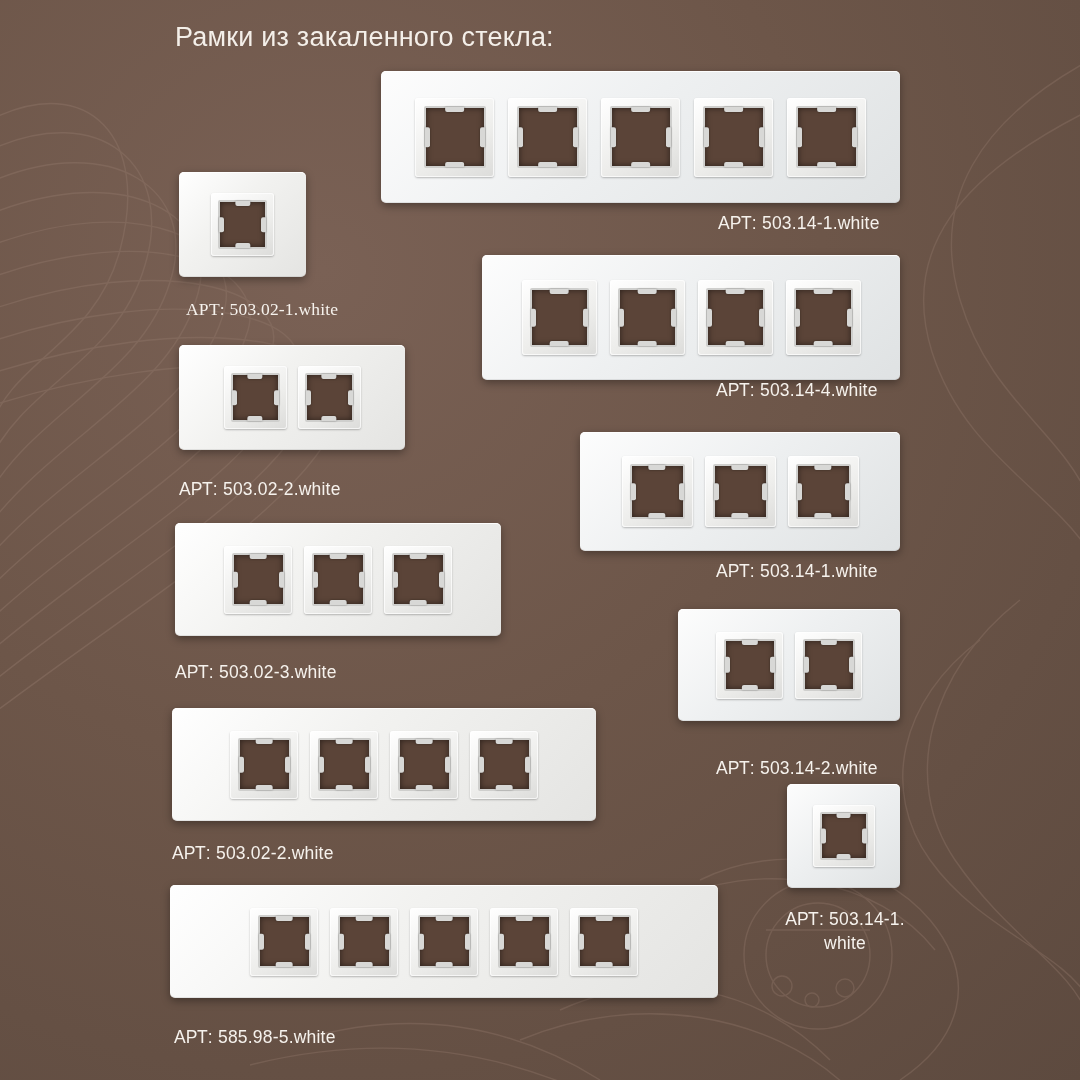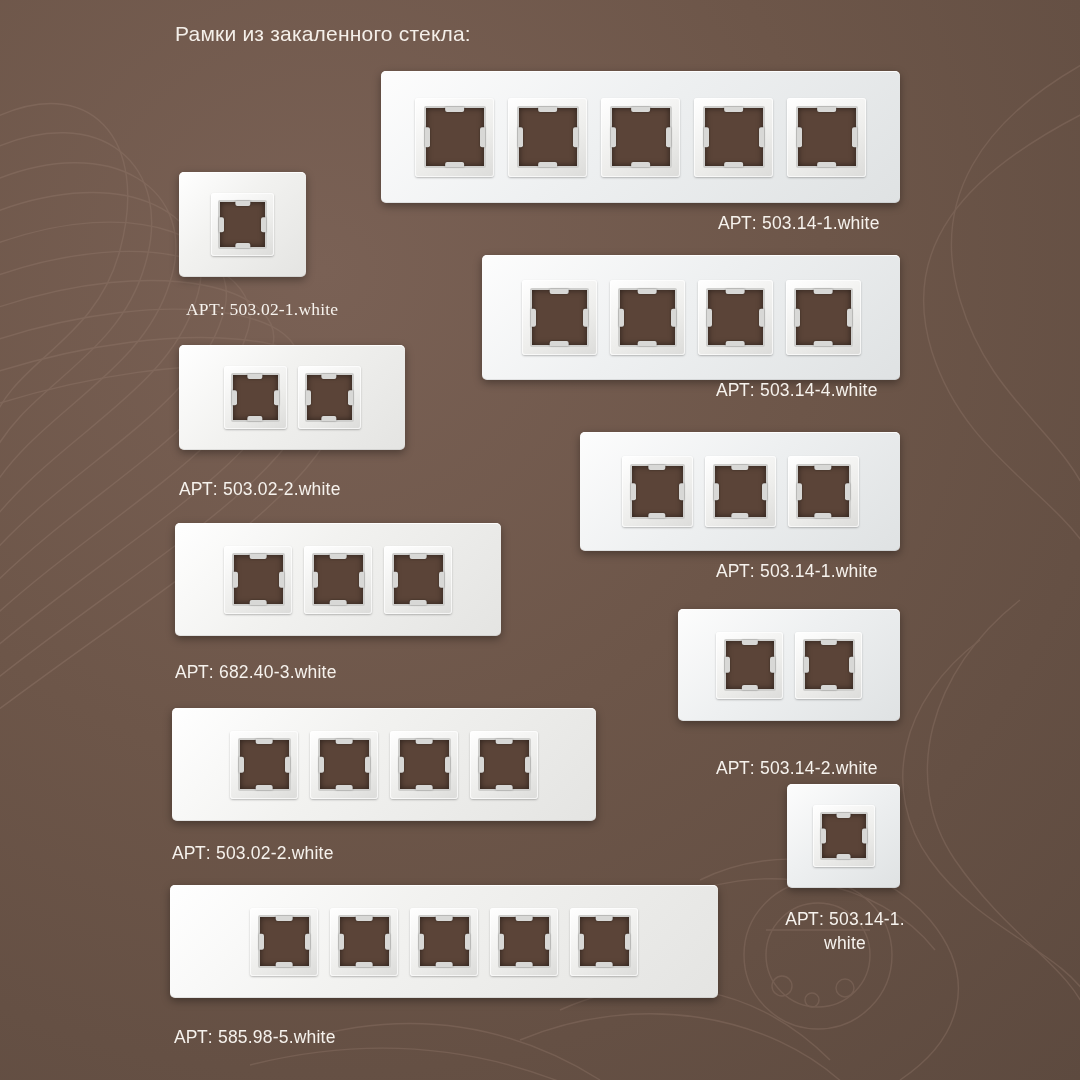--- a/index.html
+++ b/index.html
@@ -27,21 +27,21 @@
   .topo {
     position: absolute;
     inset: 0;
     pointer-events: none;
   }
 
   .title {
     position: absolute;
     left: 175px;
     top: 22px;
-    font-size: 21px;
+    font-size: 27px;
     color: #f4efe9;
     letter-spacing: 0.2px;
     white-space: nowrap;
   }
 
   
   .product {
     position: absolute;
   }
 
@@ -231,21 +231,21 @@
             </div>
             <div class="cell" style="width: 68px; height: 68px;">
               <div class="aperture" style="width: 53px; height: 53px;">
                 <span class="tab-l"></span>
                 <span class="tab-r"></span>
               </div>
             </div>
           </div>
         </div>
       </div>
-      <div class="caption" style="left: 175px; top: 662px;">АРТ: 682.40-3.white</div>
+      <div class="caption" style="left: 175px; top: 662px;">АРТ: 503.02-3.white</div>
       <div class="product" style="left: 172px; top: 708px; width: 424px; height: 113px;">
         <div class="frame" style="width: 100%; height: 100%;">
           <div class="cells" style="gap: 12px;">
             <div class="cell" style="width: 68px; height: 68px;">
               <div class="aperture" style="width: 53px; height: 53px;">
                 <span class="tab-l"></span>
                 <span class="tab-r"></span>
               </div>
             </div>
             <div class="cell" style="width: 68px; height: 68px;">

